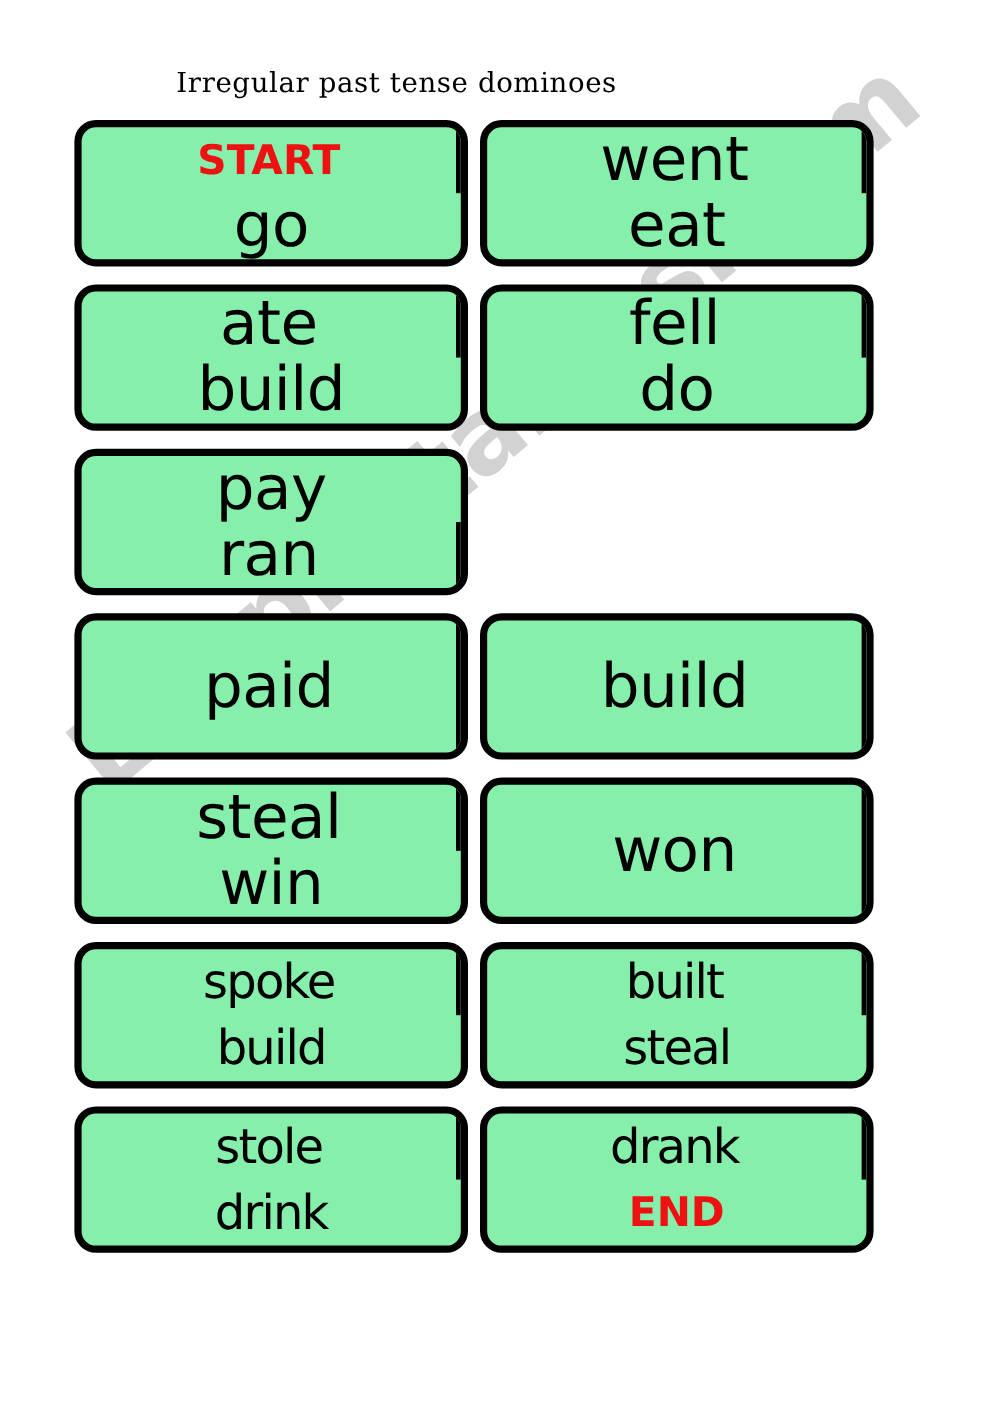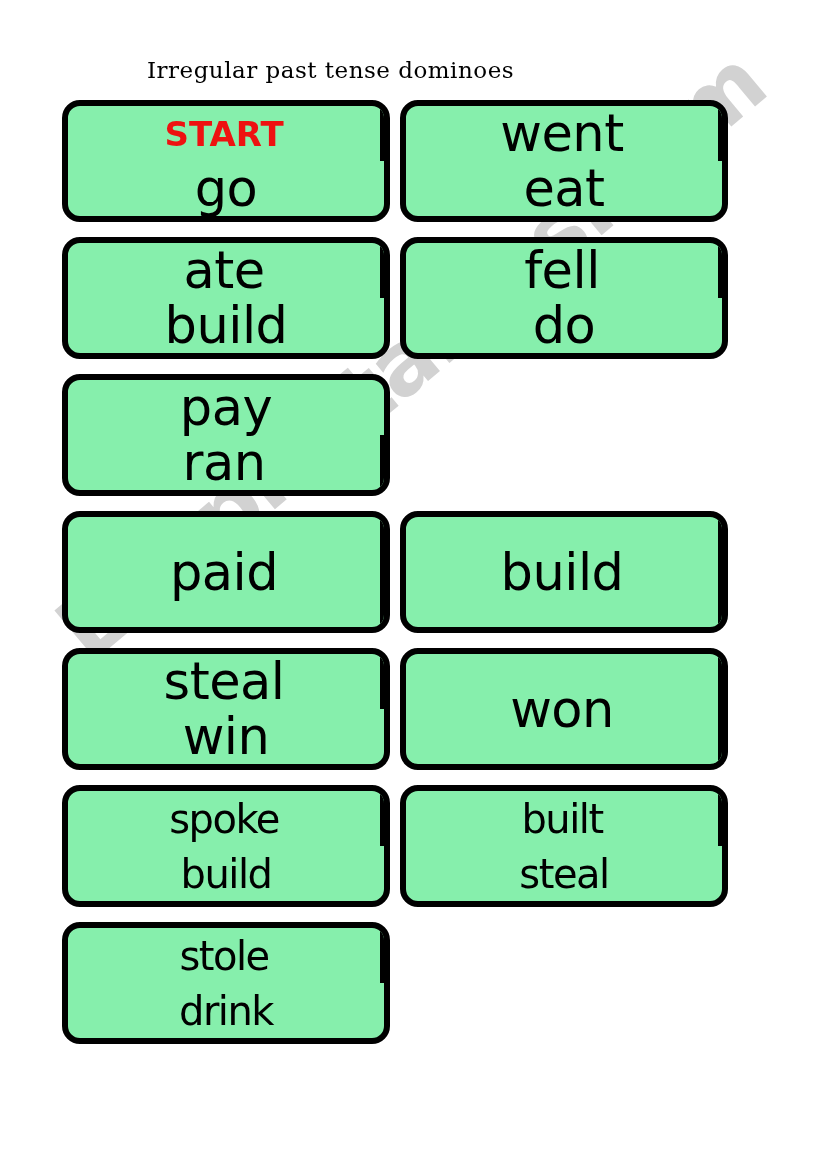--- a/index.html
+++ b/index.html
@@ -228,16 +228,24 @@
       </div>
       <div class="domino-row">
         <div class="domino">
           <div class="domino-cell cell-left">
             <span class="cell-word tight">stole</span>
           </div>
           <div class="domino-cell cell-right">
             <span class="cell-word tight">drink</span>
           </div>
         </div>
+        <div class="domino">
+          <div class="domino-cell cell-left">
+            <span class="cell-word tight">drank</span>
+          </div>
+          <div class="domino-cell cell-right">
+            <span class="cell-word marker">END</span>
+          </div>
+        </div>
       </div>
     </div>
 
 </div>
 
 </body></html>

